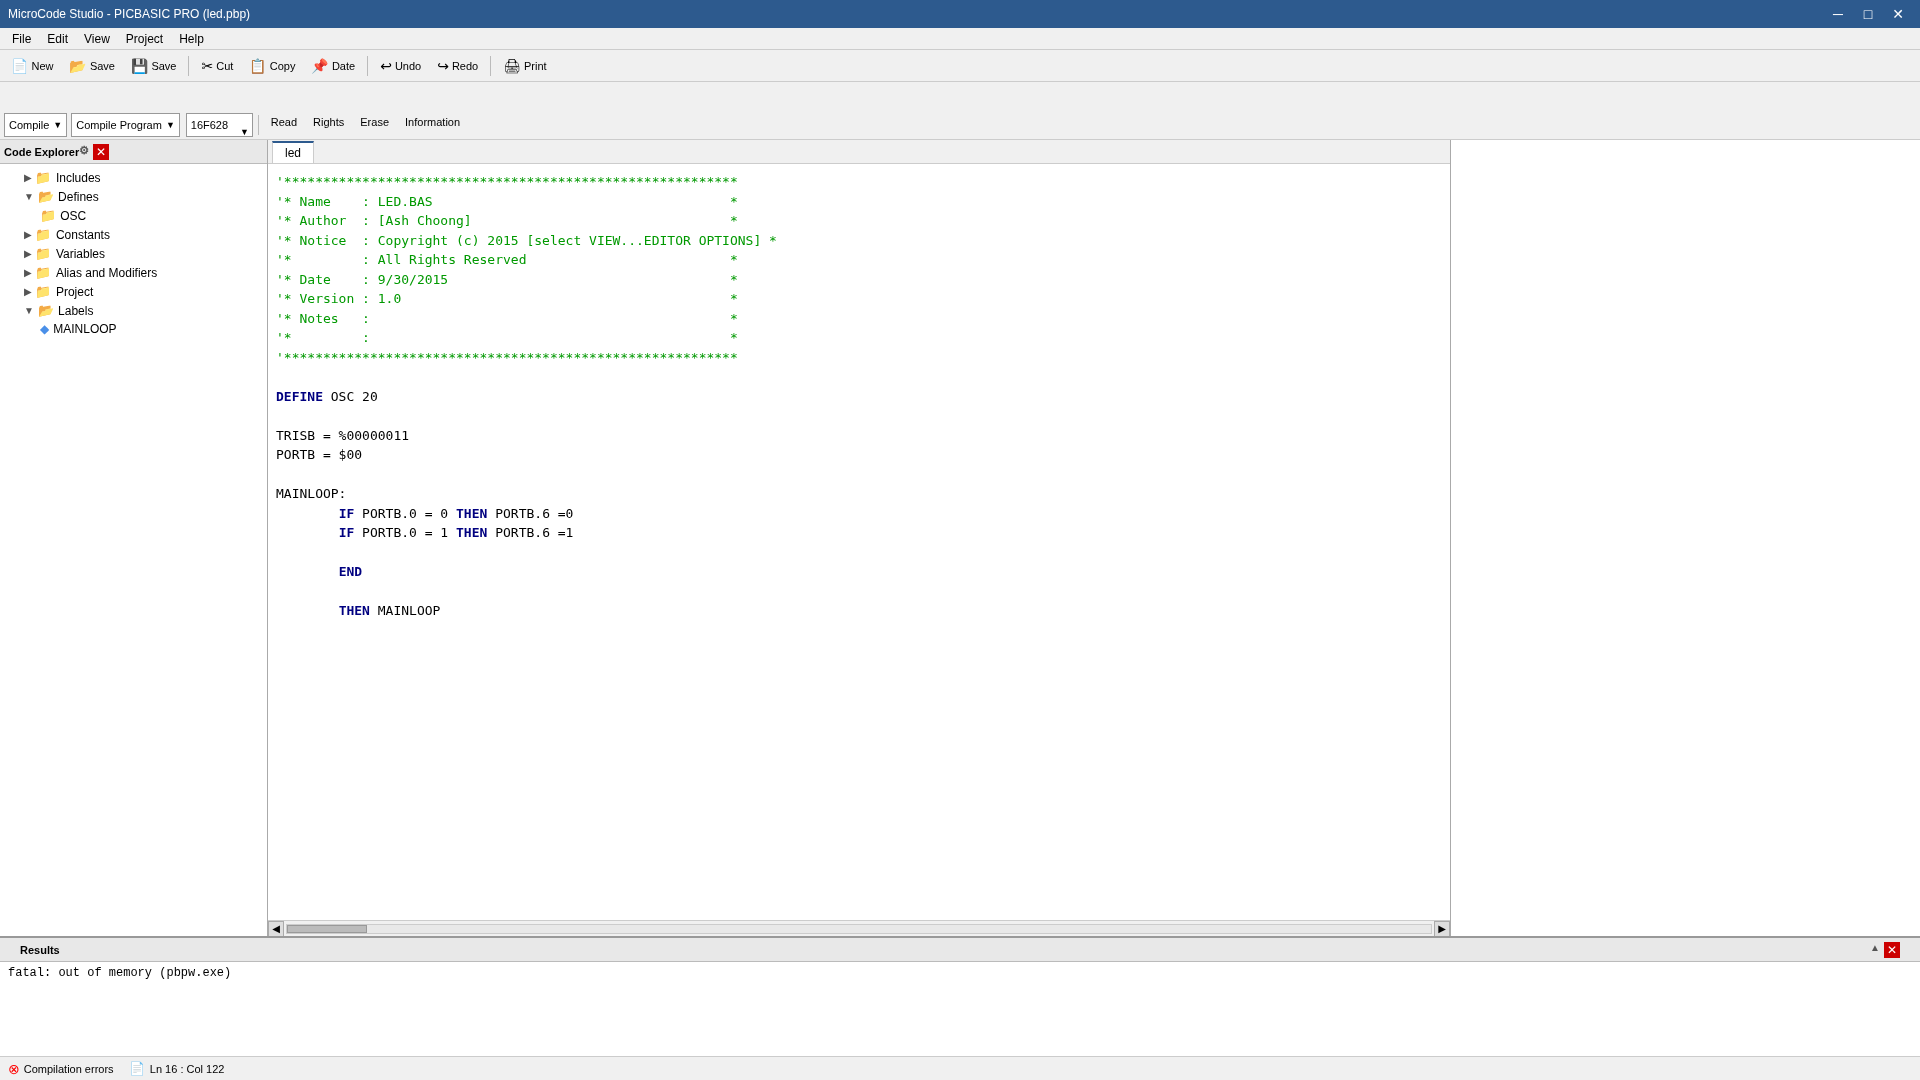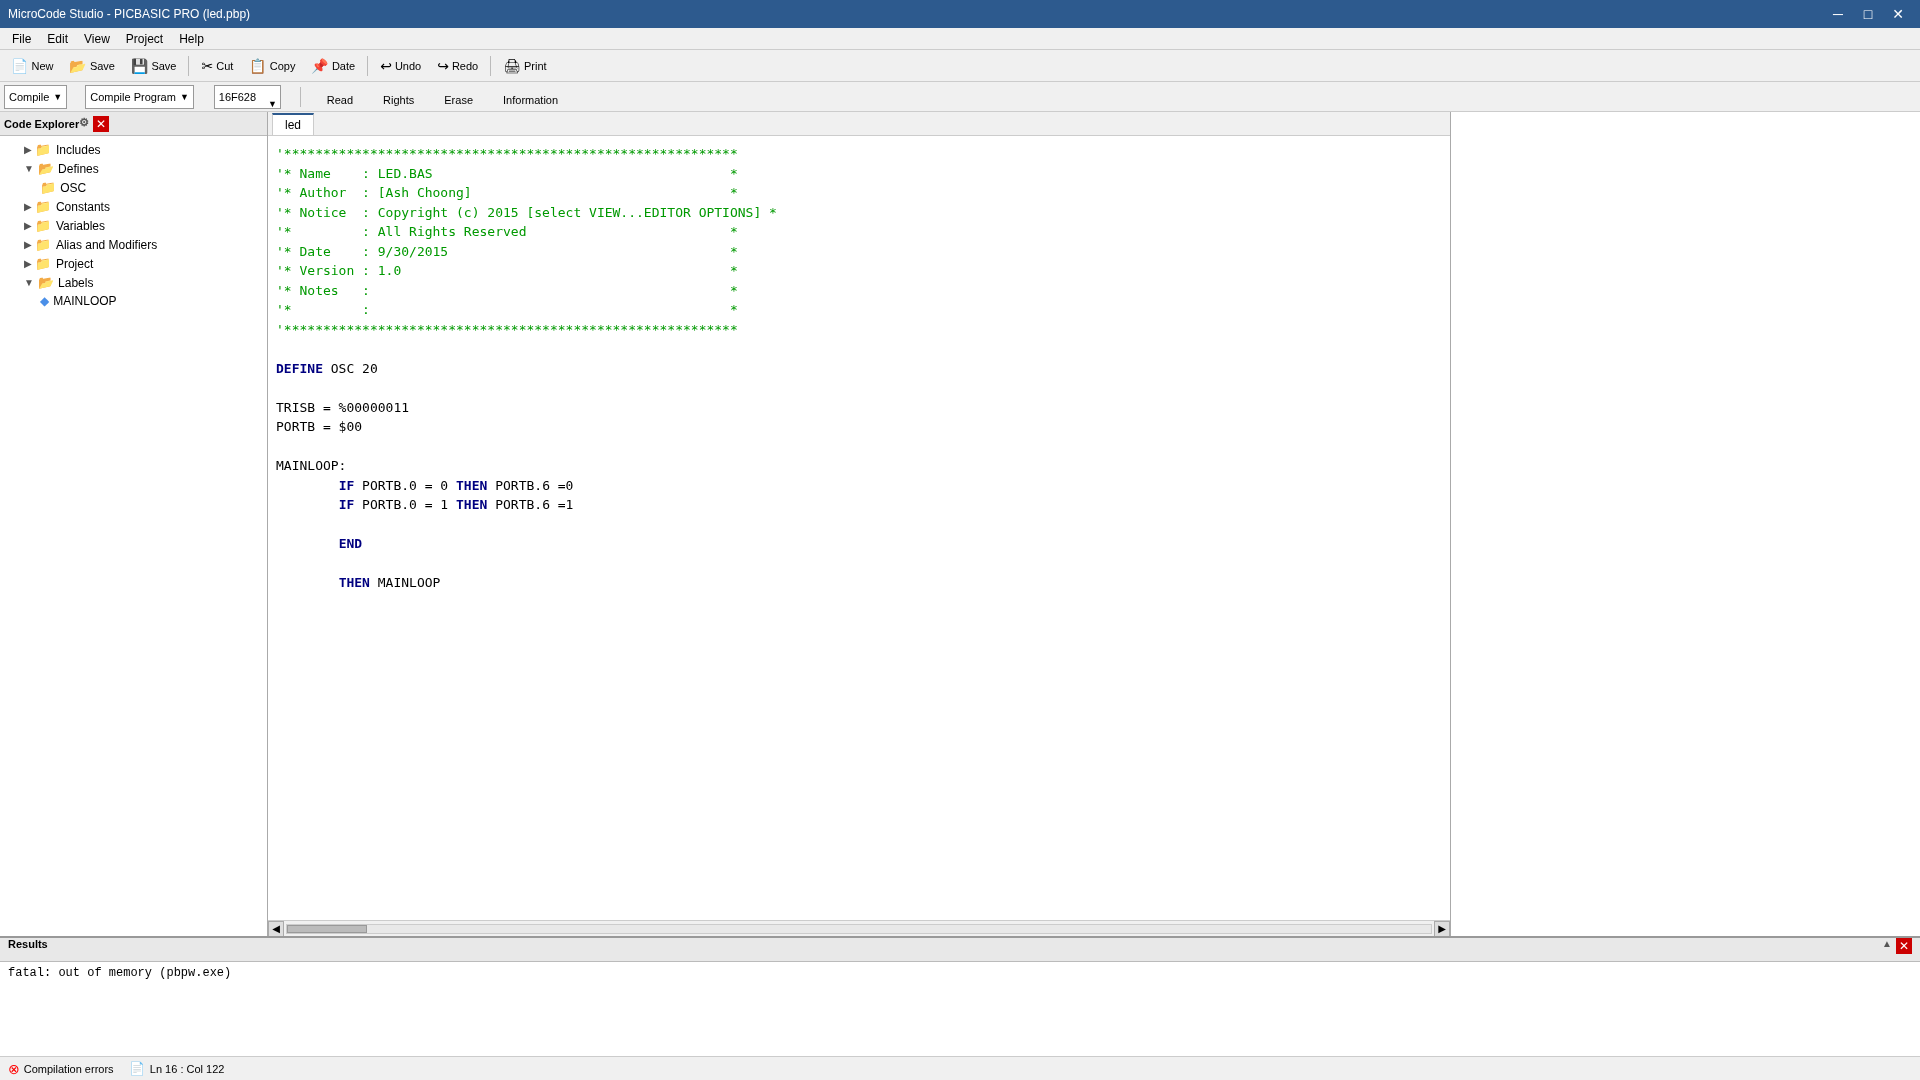--- a/index.html
+++ b/index.html
@@ -61,25 +61,26 @@
     .tb-icon { font-size: 14px; }
 
     
     #toolbar2 {
       background: #f0f0f0;
       border-bottom: 1px solid #ccc;
       height: 30px;
       display: flex;
       align-items: center;
       padding: 0 4px;
-      gap: 16px;
-      flex-shrink: 0;
+      gap: 2px;
+      flex-shrink: 0;
+      margin-top: 28px;
     }
     .tb2-btn {
-      display: flex; align-items: flex-end; gap: 3px;
+      display: flex; align-items: flex-start; gap: 3px;
       padding: 2px 6px; cursor: pointer; border: 1px solid transparent;
       font-size: 11px; background: transparent; height: 24px;
     }
     .compile-dropdown {
       display: flex; align-items: center;
       border: 1px solid #999; background: white; height: 24px;
       padding: 0 4px; cursor: pointer; font-size: 11px;
     }
     .chip-select {
       border: 1px solid #999; background: white; height: 24px;
@@ -199,22 +200,23 @@
       background: #fff;
       display: flex;
       flex-direction: column;
       flex-shrink: 0;
     }
     #results-header {
       background: #e8e8e8;
       border-bottom: 1px solid #bbb;
       height: 24px;
       display: flex;
+      align-items: center;
       justify-content: space-between;
-      padding: 0 8px;
+      padding: 0 20px;
       font-size: 11px;
       font-weight: bold;
     }
     #results-content {
       flex: 1;
       padding: 4px 8px;
       font-family: 'Courier New', Courier, monospace;
       font-size: 12px;
       overflow-y: auto;
     }

